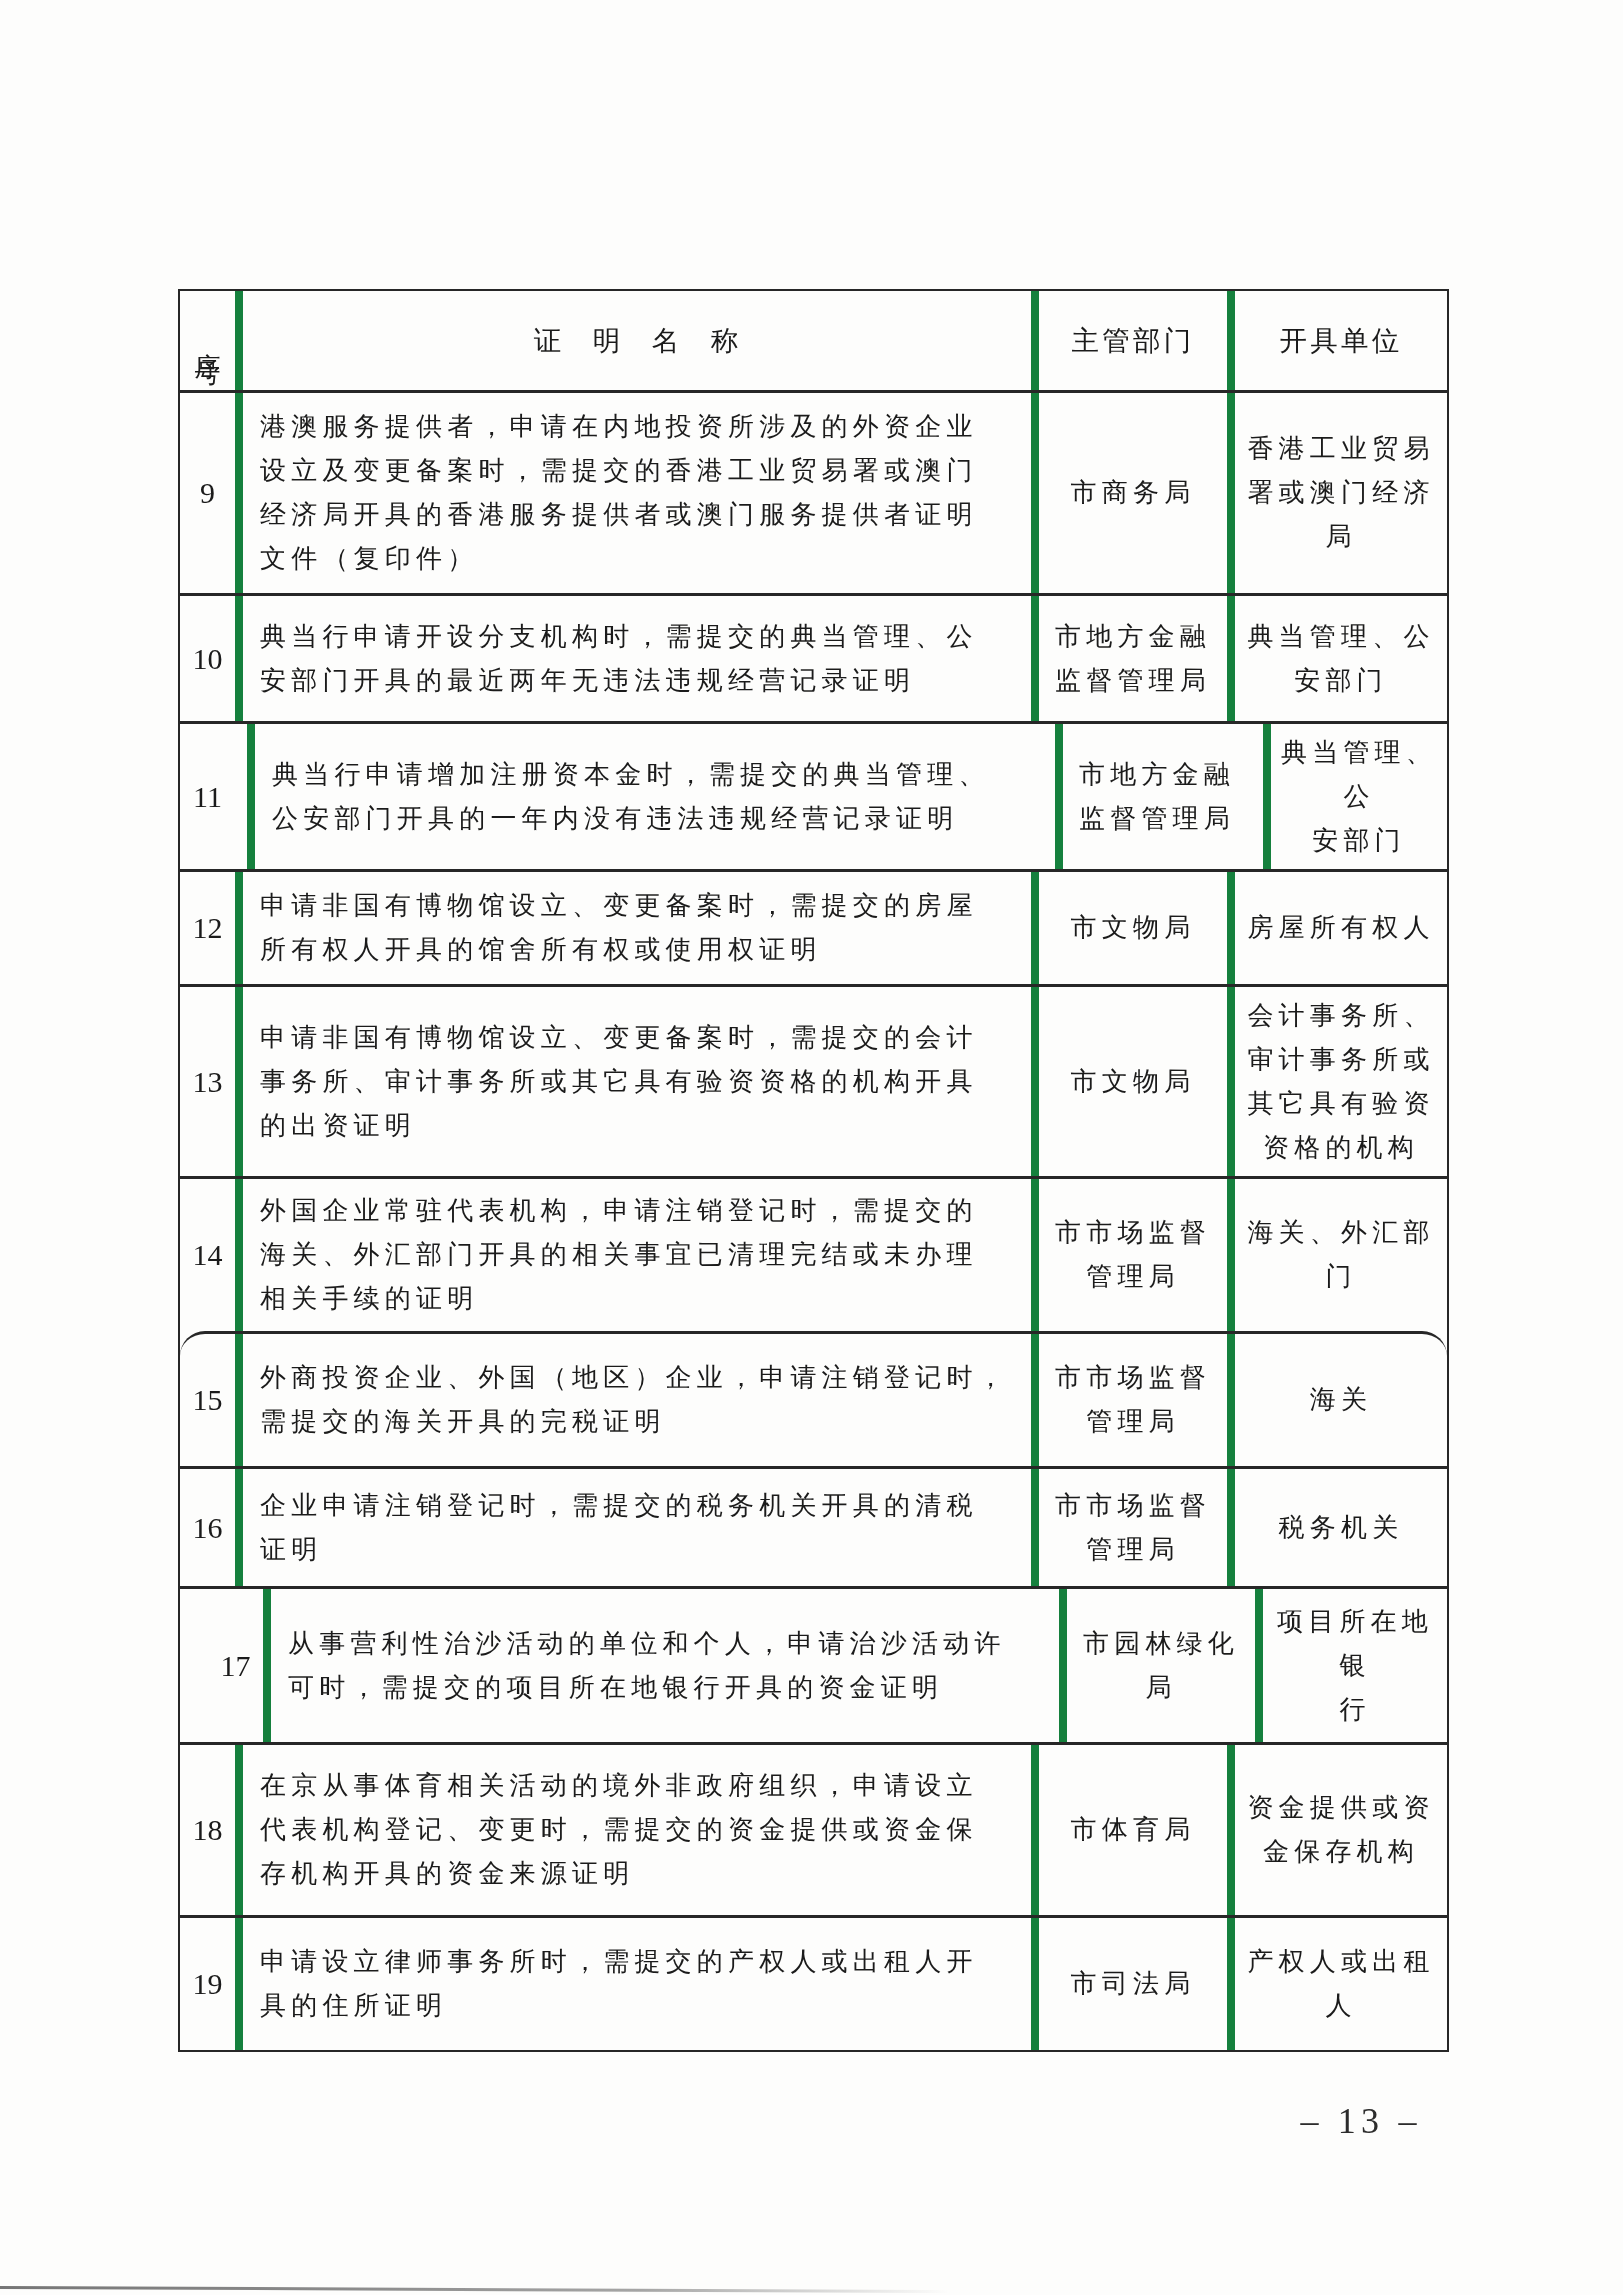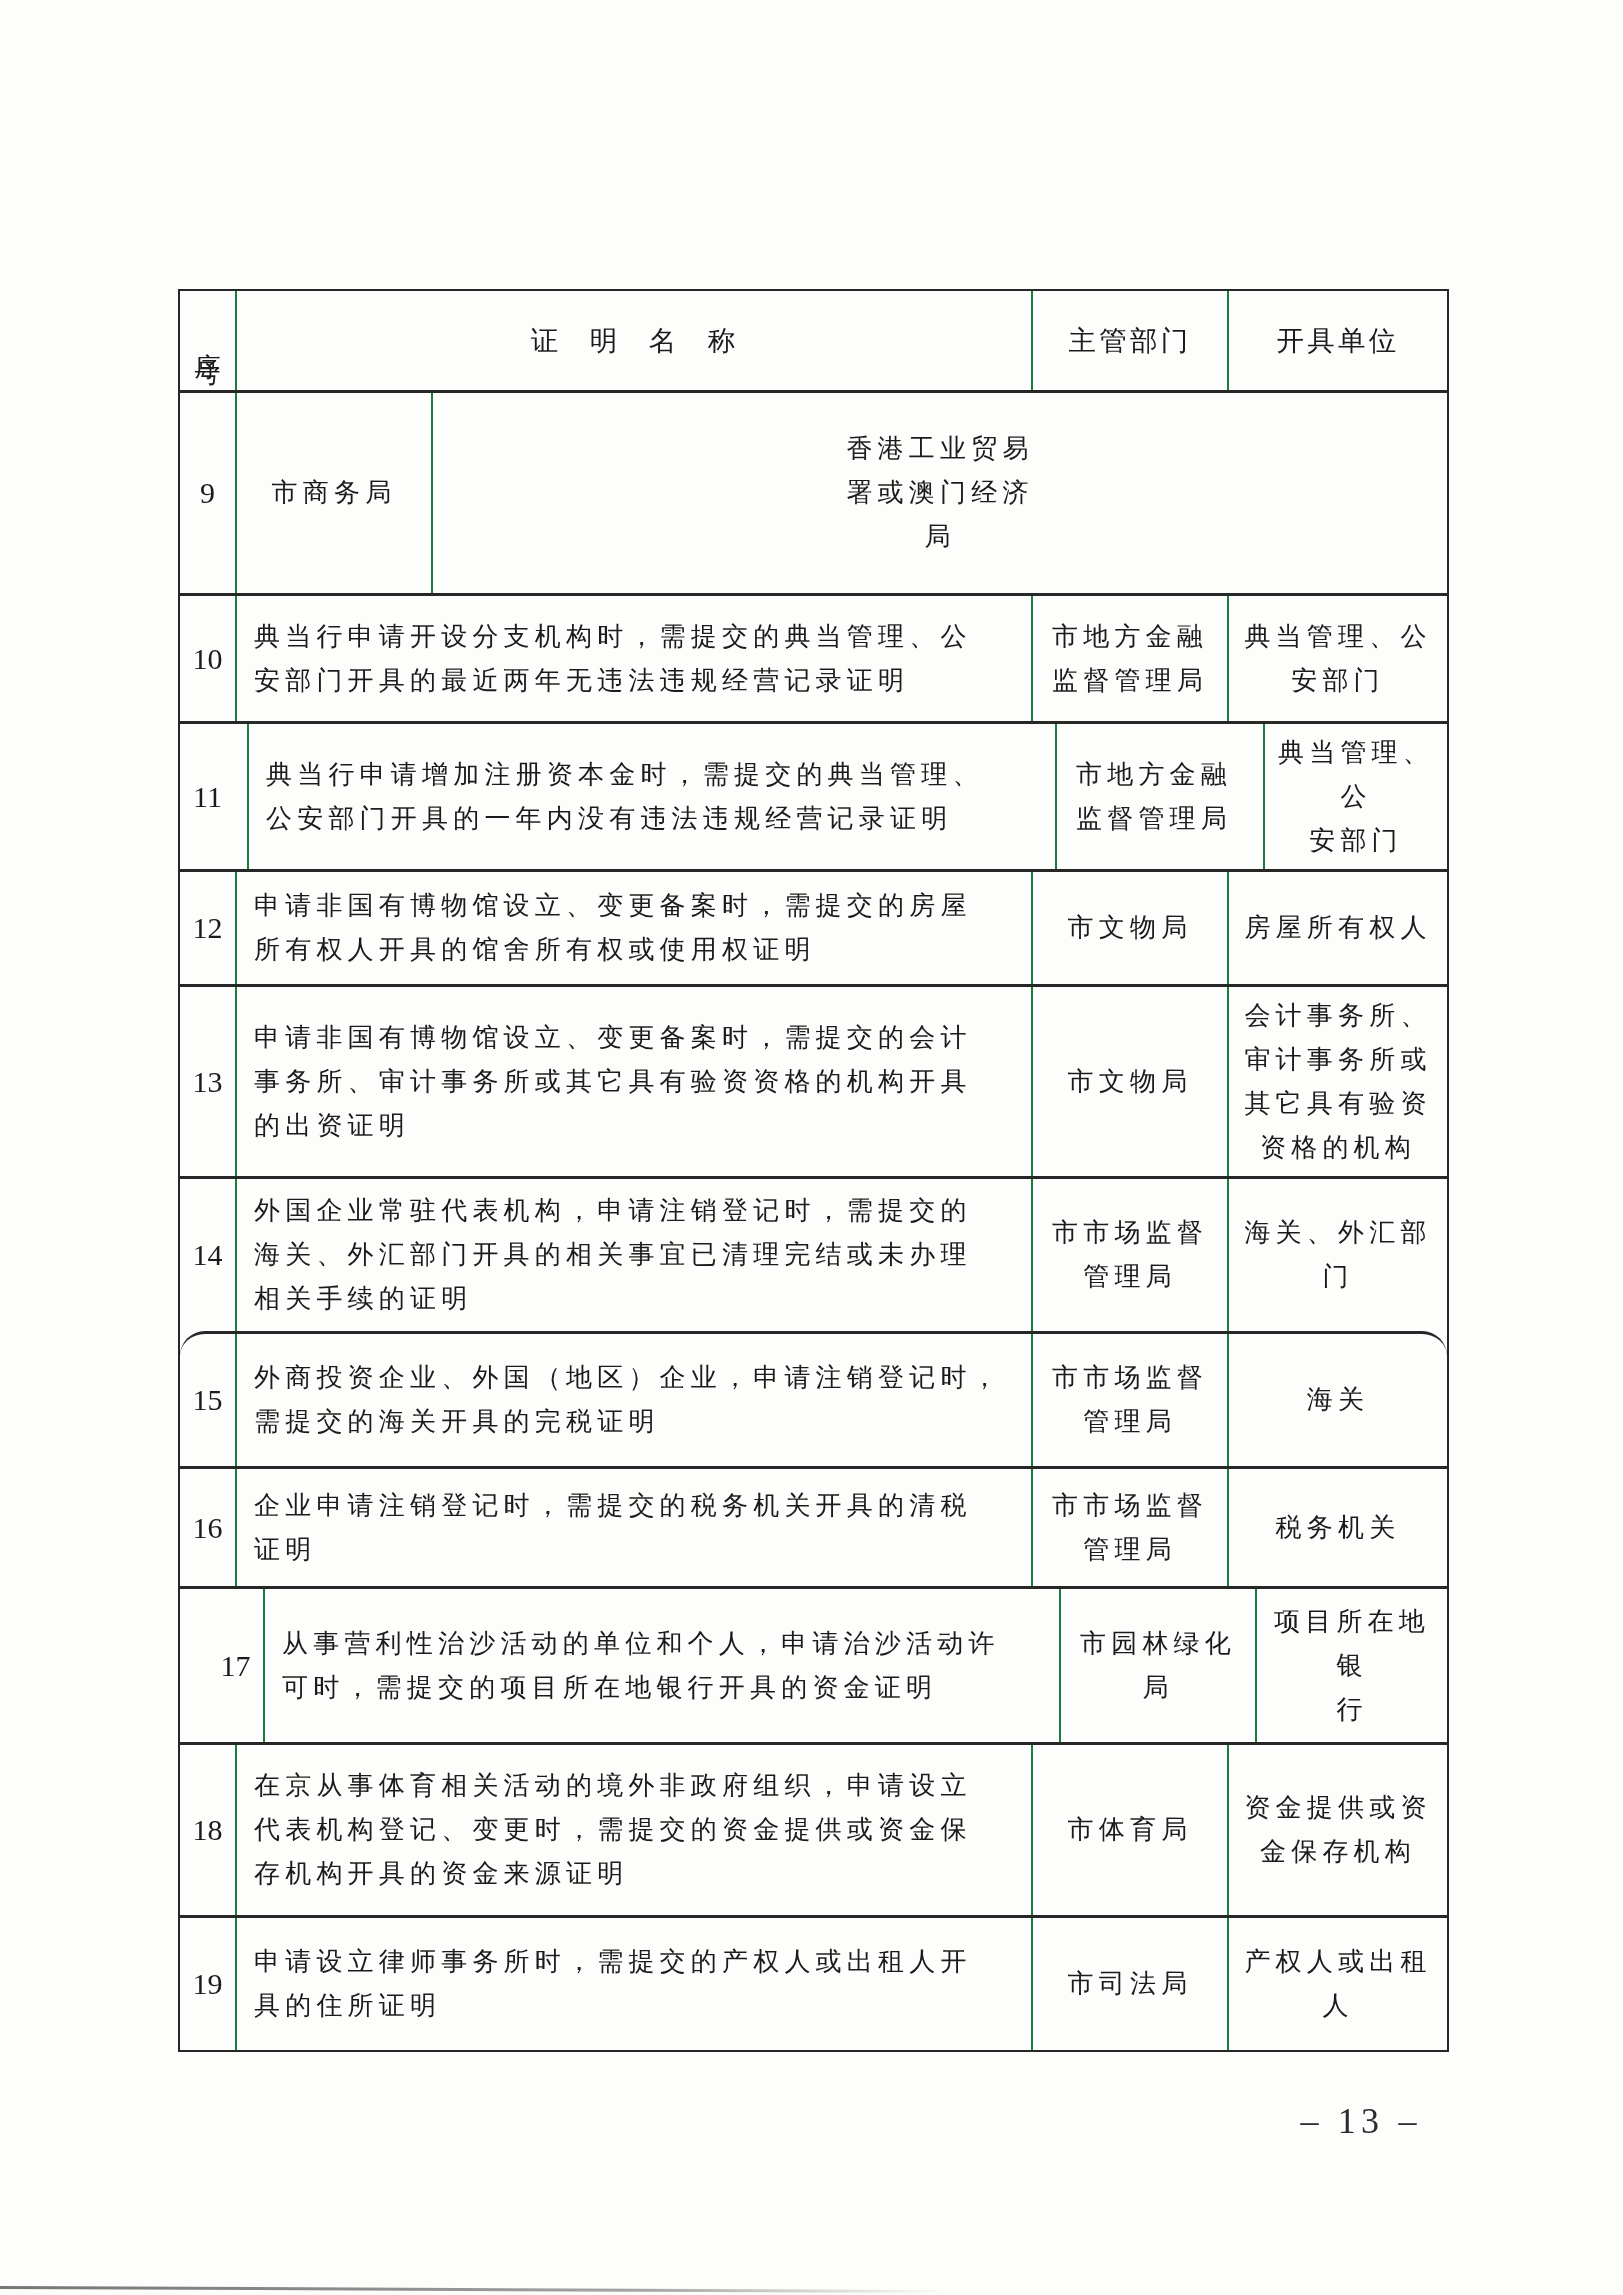--- a/index.html
+++ b/index.html
@@ -21,21 +21,21 @@
     top: 289px;
     width: 1271px;
     border: 2.6px solid #272727;
     background: #fdfdfc;
   }
 
   .tr { display: flex; border-top: 3.3px solid #272727; }
   .tr:first-child { border-top: none; }
 
   .td {
-    border-left: 2px solid #15803d;
+    border-left: 8px solid #15803d;
     display: flex;
     align-items: center;
     justify-content: center;
     text-align: center;
     white-space: pre-line;
     font-size: 26px;
     line-height: 44px;
     letter-spacing: 5.2px;
     padding: 6.5px 7.9px;
   }
@@ -104,20 +104,24 @@
 
     <div class="tr head rh0">
       <div class="td c-no">序号</div>
       <div class="td c-name">证　明　名　称</div>
       <div class="td c-dept">主管部门</div>
       <div class="td c-issuer">开具单位</div>
     </div>
 
     <div class="tr rh1">
       <div class="td c-no">9</div>
+      <div class="td c-name">港澳服务提供者，申请在内地投资所涉及的外资企业
+设立及变更备案时，需提交的香港工业贸易署或澳门
+经济局开具的香港服务提供者或澳门服务提供者证明
+文件（复印件）</div>
       <div class="td c-dept">市商务局</div>
       <div class="td c-issuer">香港工业贸易
 署或澳门经济
 局</div>
     </div>
 
     <div class="tr rh2">
       <div class="td c-no">10</div>
       <div class="td c-name">典当行申请开设分支机构时，需提交的典当管理、公
 安部门开具的最近两年无违法违规经营记录证明</div>

